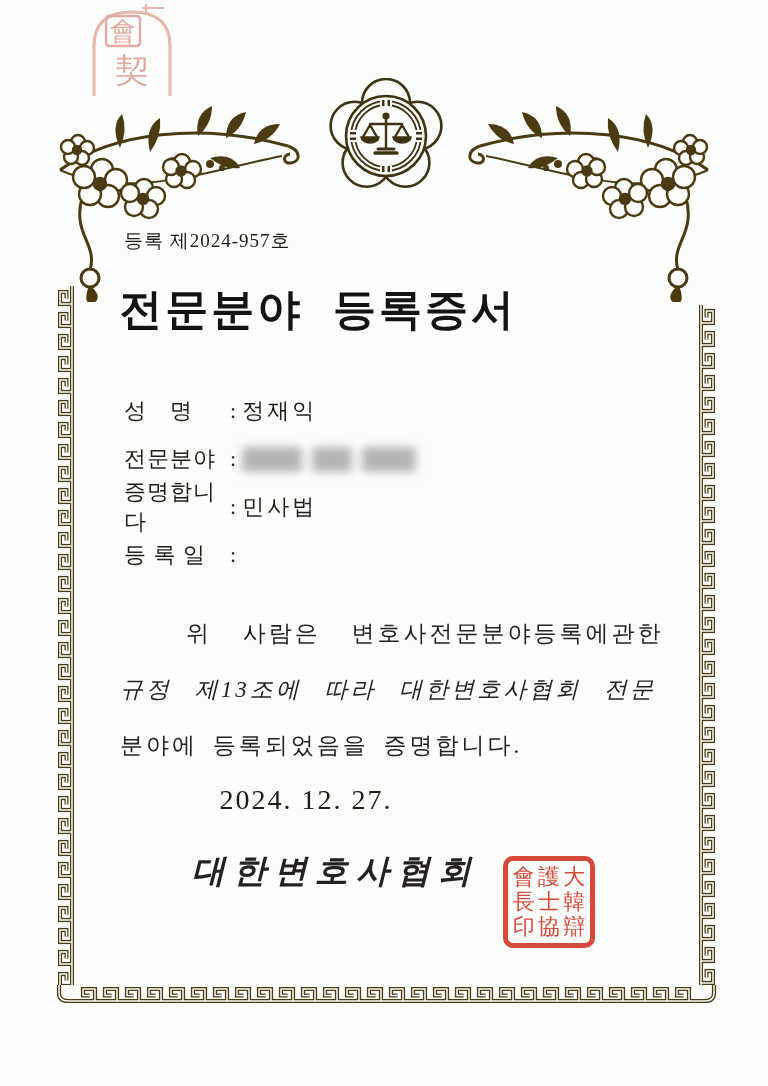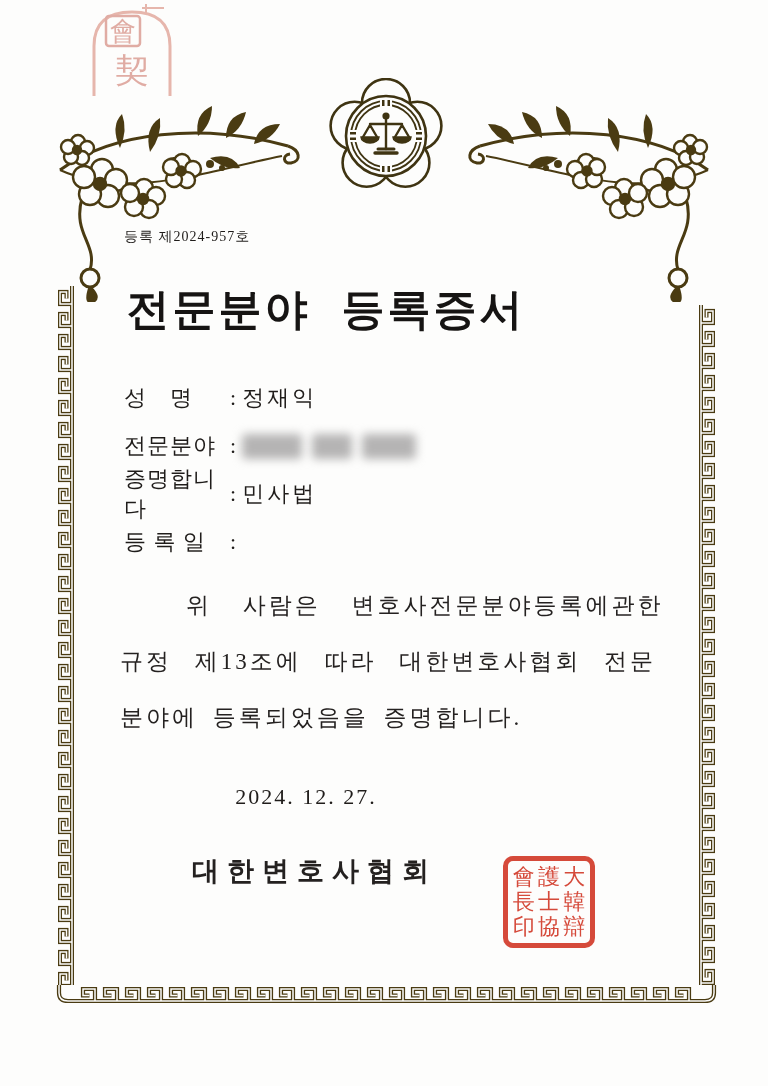--- a/index.html
+++ b/index.html
@@ -25,51 +25,50 @@
 
   
   .band{position:absolute;}
   .band-left{left:56px;top:286px;width:21px;height:699px;transform:scaleX(-1);}
   .band-right{left:696px;top:305px;width:21px;height:680px;}
   .band-bottom{left:77px;top:985px;width:619px;height:21px;}
   .corner{position:absolute;width:21px;height:21px;top:985px;}
   .corner-bl{left:56px;} .corner-br{left:696px;}
 
   
-  .regno{left:124px;top:228px;font-size:14px;letter-spacing:1px;}
+  .regno{left:124px;top:228px;font-size:19px;letter-spacing:1px;}
   .title{
     left:0;top:281px;width:636px;text-align:center;
-    font-family:Liberation Sans, sans-serif;
+    font-family:Liberation Serif, serif;
     font-weight:800;font-size:43px;letter-spacing:3px;word-spacing:16px;
     color:#161413;
-    margin-left:8px;
   }
-  .fields{left:124px;top:374px;width:520px;font-size:22px;}
+  .fields{left:124px;top:387px;width:520px;font-size:22px;}
   .frow{height:48px;display:flex;align-items:center;}
   .flabel{display:inline-block;width:94px;letter-spacing:1px;}
   .fcolon{display:inline-block;margin:0 6px 0 12px;}
   .fvalue{letter-spacing:3px;}
   .redacted{display:flex;gap:10px;align-items:center;filter:blur(5px);}
   .redacted i{display:block;background:#b5b4b4;border-radius:4px;height:25px;}
   .redacted i:nth-child(1){width:60px;}
   .redacted i:nth-child(2){width:40px;}
   .redacted i:nth-child(3){width:54px;}
 
-  .body-text{left:120px;top:578px;width:516px;font-size:23px;letter-spacing:3px;color:#242120;}
+  .body-text{left:120px;top:606px;width:516px;font-size:23px;letter-spacing:3px;color:#242120;}
   .body-line{height:56px;line-height:56px;white-space:nowrap;}
   .body-line:nth-child(1){text-indent:66px;word-spacing:22px;}
-  .body-line:nth-child(2){word-spacing:14px;}
+  .body-line:nth-child(2){word-spacing:14px;font-style:italic;}
   .body-line:nth-child(3){word-spacing:6px;}
 
-  .issue-date{left:0;top:784px;width:612px;text-align:center;font-size:22px;letter-spacing:2px;}
+  .issue-date{left:0;top:784px;width:612px;text-align:center;font-size:28px;letter-spacing:2px;}
 
   .sig{left:192px;top:850px;width:400px;
        font-family:"Liberation Sans","DejaVu Sans",sans-serif;
        font-weight:700;color:#242120;}
-  .sig-line{font-size:27px;letter-spacing:8px;height:47px;line-height:42px;white-space:nowrap;}
+  .sig-line{font-size:33px;letter-spacing:8px;height:47px;line-height:42px;white-space:nowrap;font-style:italic;}
 
   
   .pseal{
     left:503px;top:856px;width:92px;height:92px;box-sizing:border-box;
     border:5px solid #d23b2a;border-radius:10px;padding:4px 3px;
     display:grid;grid-template-columns:1fr 1fr 1fr;grid-template-rows:1fr 1fr 1fr;
     color:#d23b2a;font-size:22px;line-height:1;
     font-family:"Liberation Serif",serif;opacity:.92;
   }
   .pseal span{display:flex;align-items:center;justify-content:center;}

